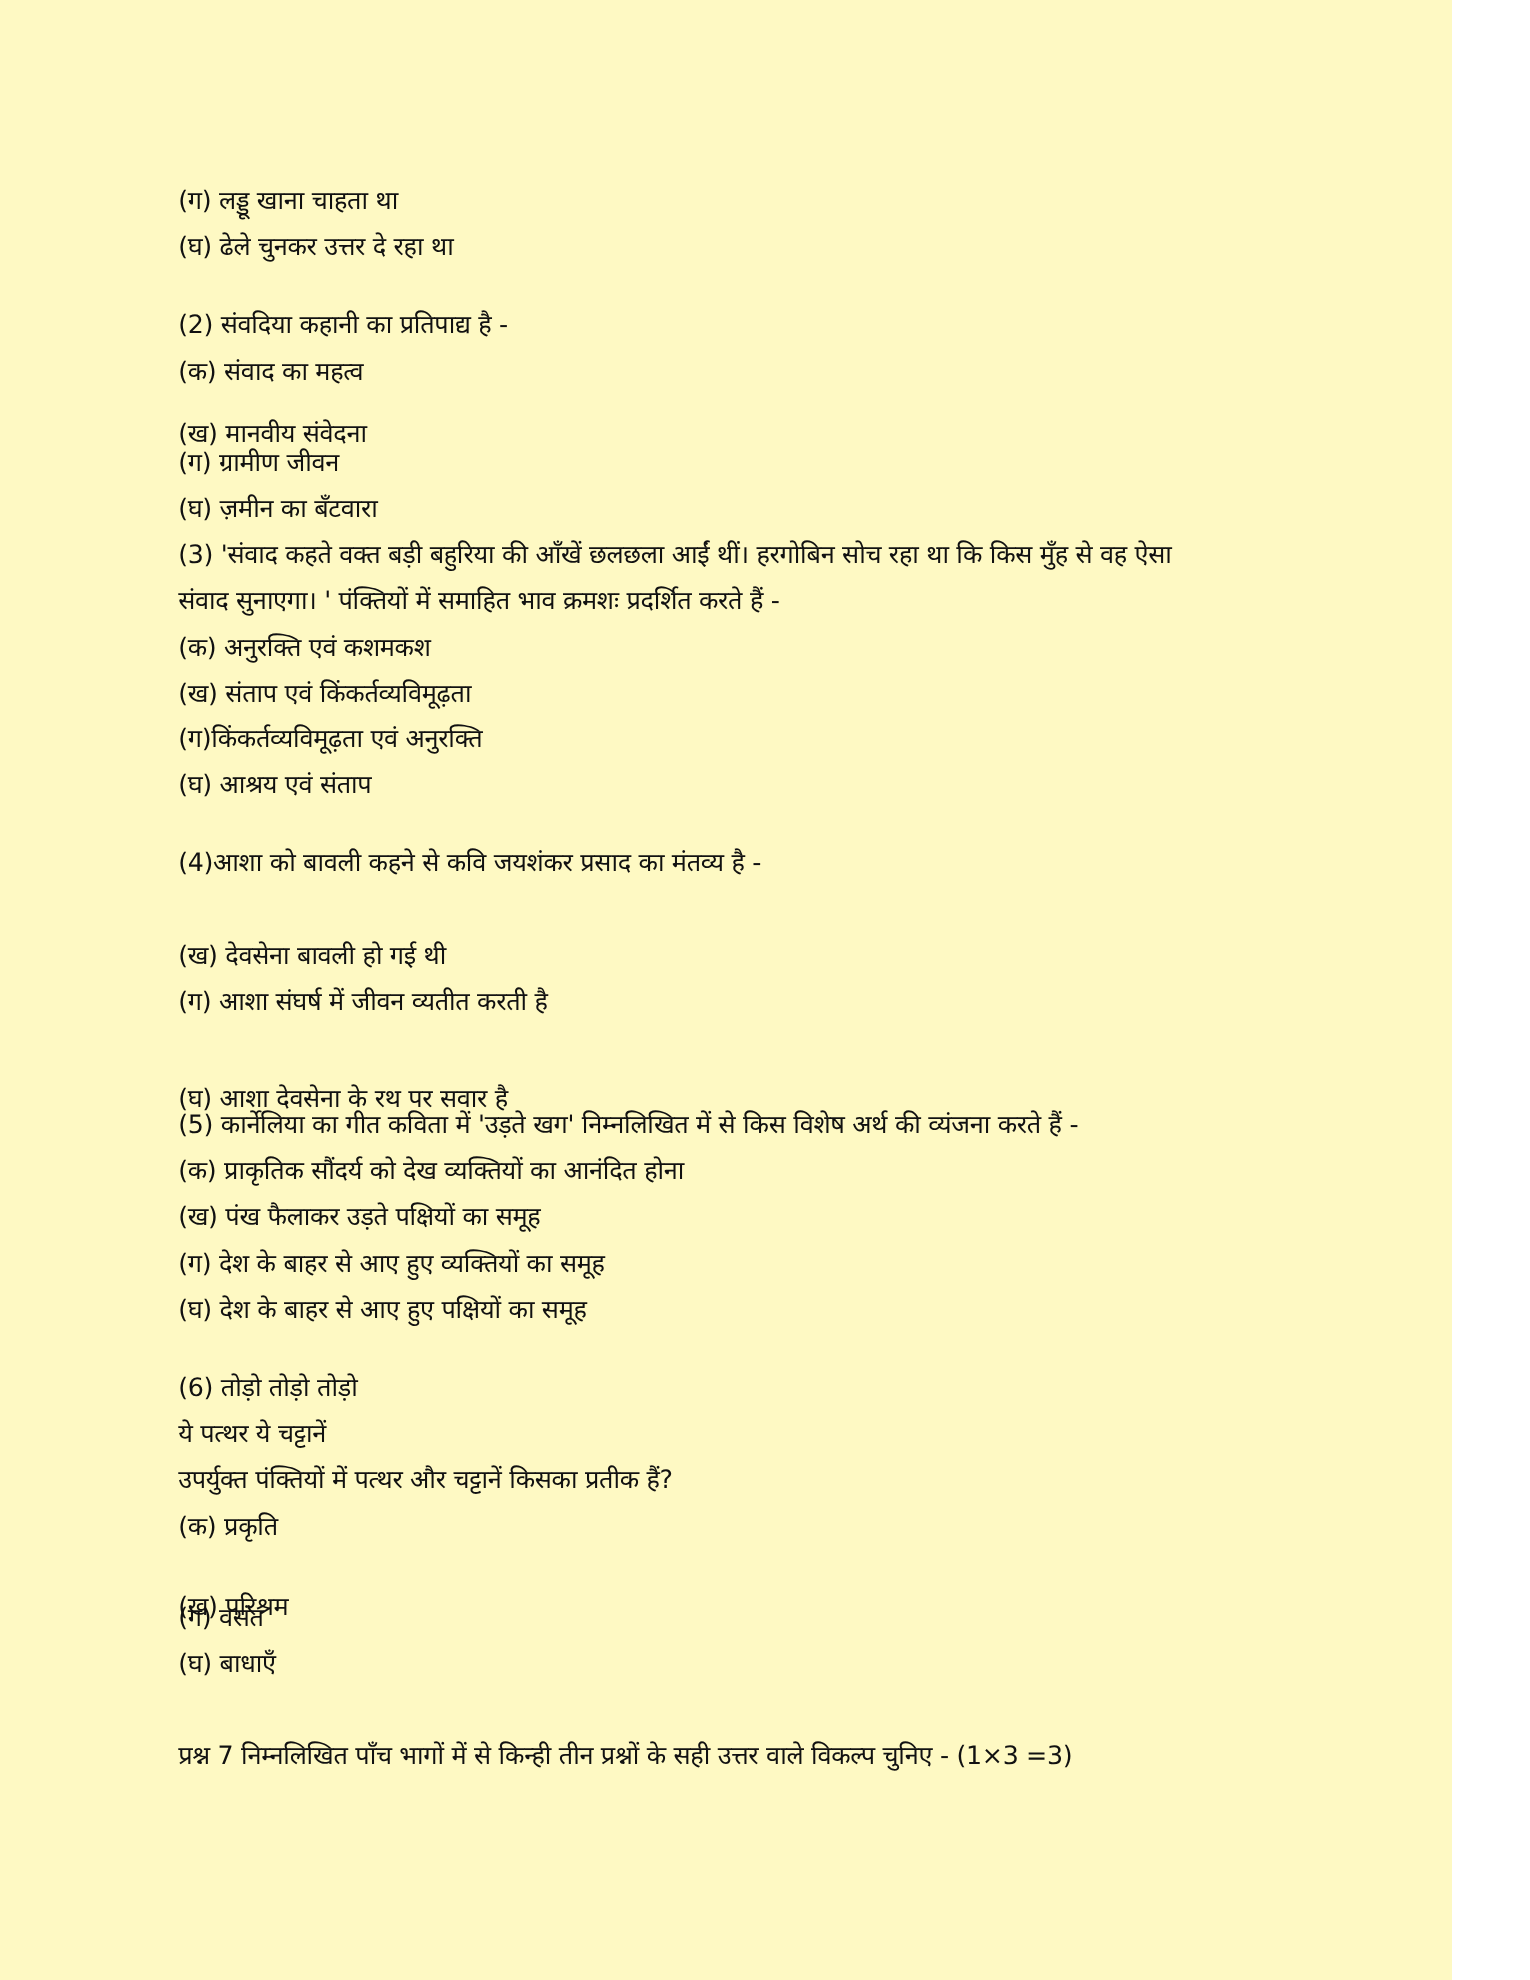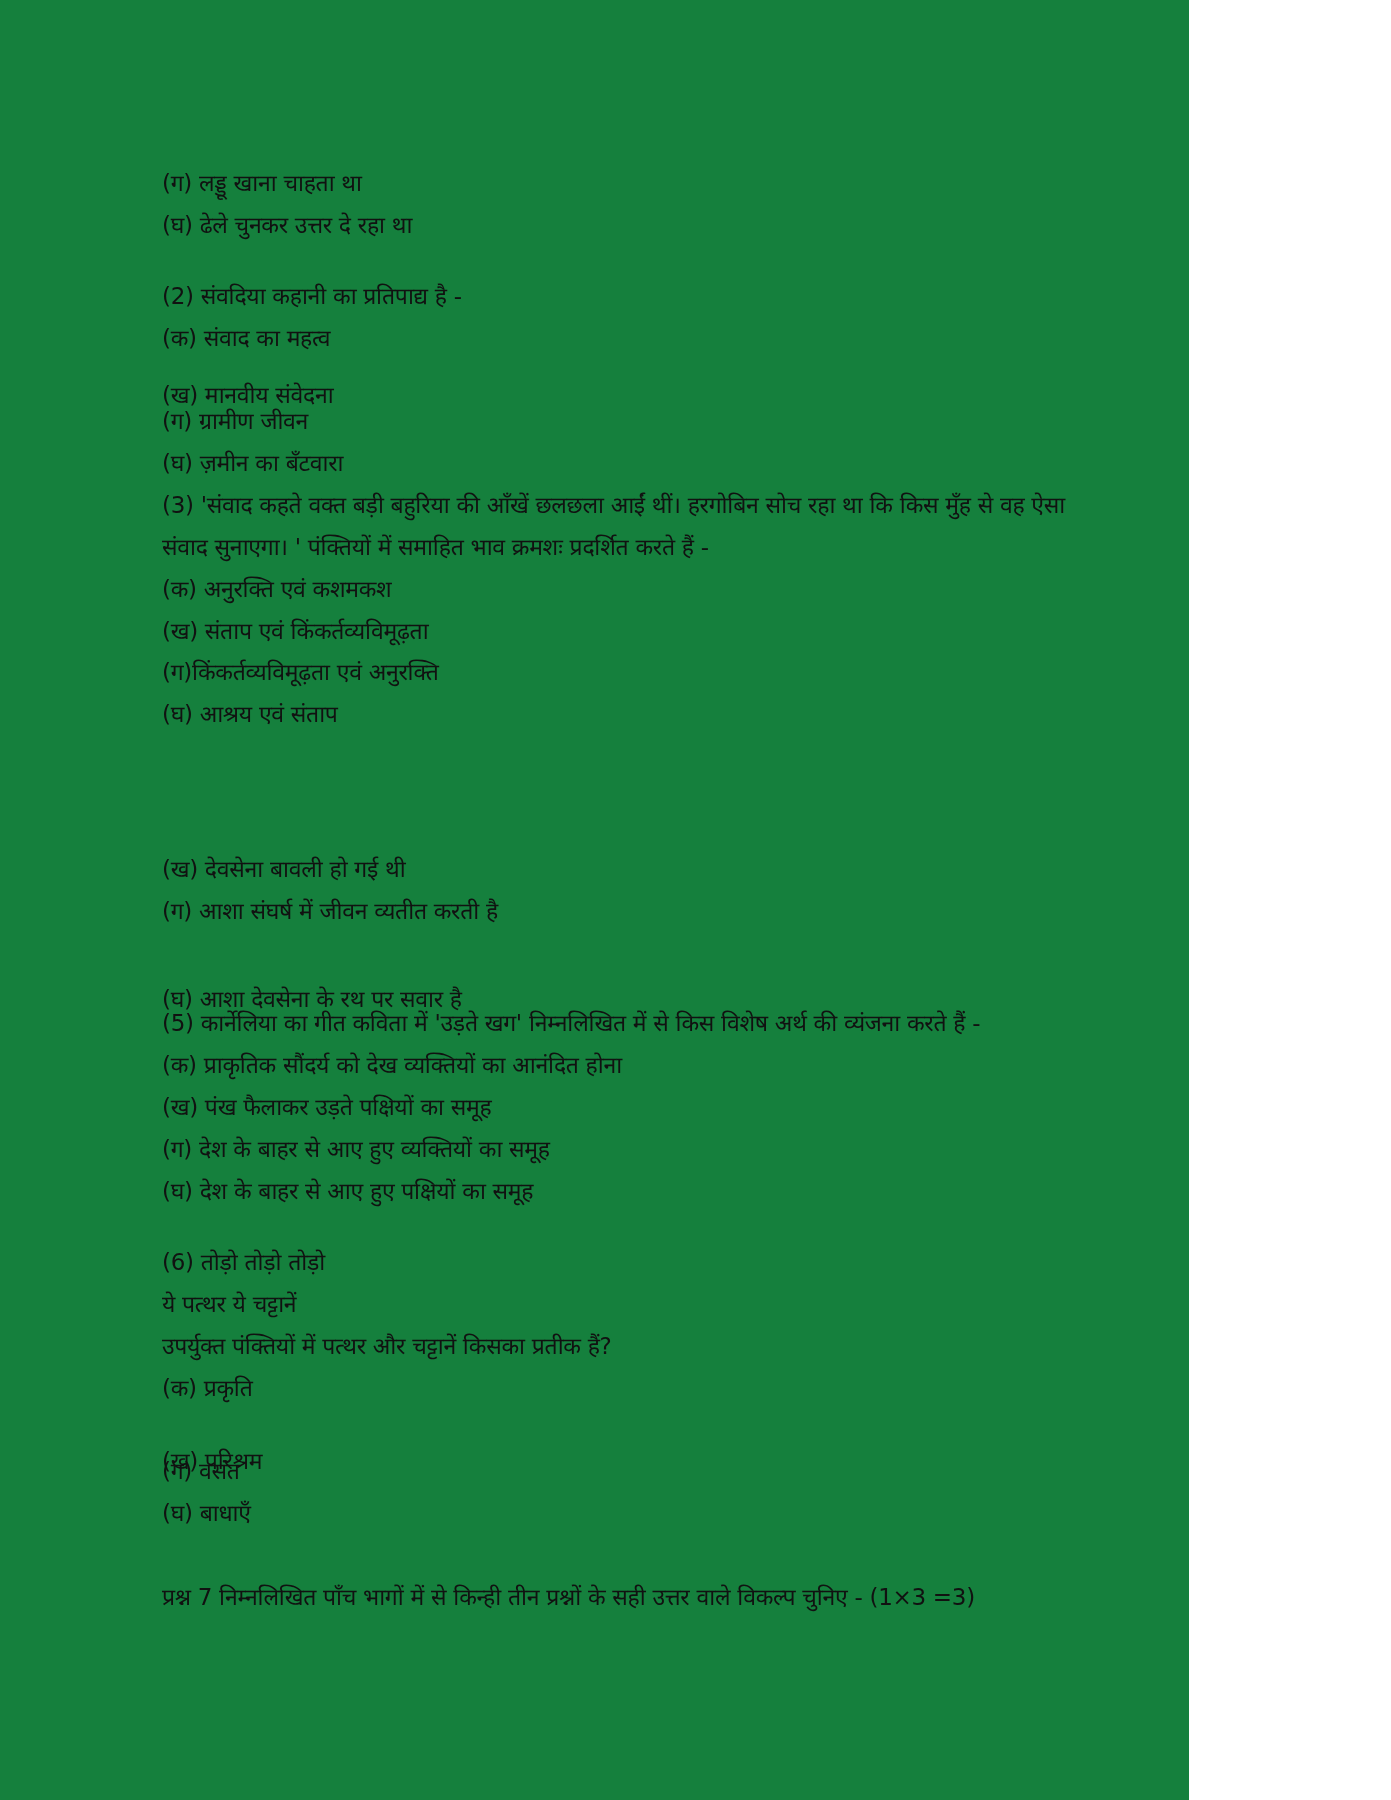--- a/index.html
+++ b/index.html
@@ -12,23 +12,23 @@
       height: 1800px;
       position: relative;
       overflow: hidden;
       font-family: "DejaVu Sans", "Liberation Sans", sans-serif;
       color: #111111;
     }
     .page {
       position: absolute;
       left: 0;
       top: 0;
-      width: 1189px;
+      width: 1320px;
       height: 1800px;
-      background: #15803d;
+      background: #fef9c3;
     }
     .line {
       position: absolute;
       left: 162px;
       font-size: 23px;
       line-height: 30px;
       white-space: nowrap;
       letter-spacing: -0.3px;
     }
   </style>
@@ -42,20 +42,21 @@
     <div class="line" style="top: 323px;">(क) संवाद का महत्व</div>
     <div class="line" style="top: 380px; text-align: center;">(ख) मानवीय संवेदना</div>
     <div class="line" style="top: 406px;">(ग) ग्रामीण जीवन</div>
     <div class="line" style="top: 448px;">(घ) ज़मीन का बँटवारा</div>
     <div class="line" style="top: 490px;">(3) 'संवाद कहते वक्त बड़ी बहुरिया की आँखें छलछला आईं थीं। हरगोबिन  सोच रहा था कि किस मुँह से वह ऐसा</div>
     <div class="line" style="top: 532px;">संवाद सुनाएगा। ' पंक्तियों में समाहित भाव क्रमशः प्रदर्शित करते हैं -</div>
     <div class="line" style="top: 574px;">(क) अनुरक्ति एवं कशमकश</div>
     <div class="line" style="top: 616px;">(ख) संताप एवं किंकर्तव्यविमूढ़ता</div>
     <div class="line" style="top: 657px;">(ग)किंकर्तव्यविमूढ़ता एवं अनुरक्ति</div>
     <div class="line" style="top: 699px;">(घ) आश्रय एवं संताप</div>
+    <div class="line" style="top: 770px;">(4)आशा को बावली कहने से कवि जयशंकर प्रसाद का मंतव्य है -</div>
     <div class="line" style="top: 854px;">(ख) देवसेना बावली हो गई थी</div>
     <div class="line" style="top: 896px;">(ग) आशा संघर्ष में जीवन व्यतीत करती है</div>
     <div class="line" style="top: 937px; margin-top: 47px;"> (घ) आशा देवसेना के रथ पर सवार है</div>
     <div class="line" style="top: 1008px;">(5) कार्नेलिया का गीत कविता में 'उड़ते खग' निम्नलिखित में से किस विशेष अर्थ की व्यंजना करते हैं -</div>
     <div class="line" style="top: 1050px;">(क) प्राकृतिक सौंदर्य को देख व्यक्तियों का आनंदित होना</div>
     <div class="line" style="top: 1092px;">(ख) पंख फैलाकर उड़ते पक्षियों का समूह</div>
     <div class="line" style="top: 1176px;">(घ) देश के बाहर से आए हुए पक्षियों का समूह</div>
     <div class="line" style="top: 1134px;">(ग) देश के बाहर से आए हुए व्यक्तियों का समूह</div>
     <div class="line" style="top: 1247px;">(6) तोड़ो तोड़ो तोड़ो</div>
     <div class="line" style="top: 1289px;">ये पत्थर ये चट्टानें</div>

